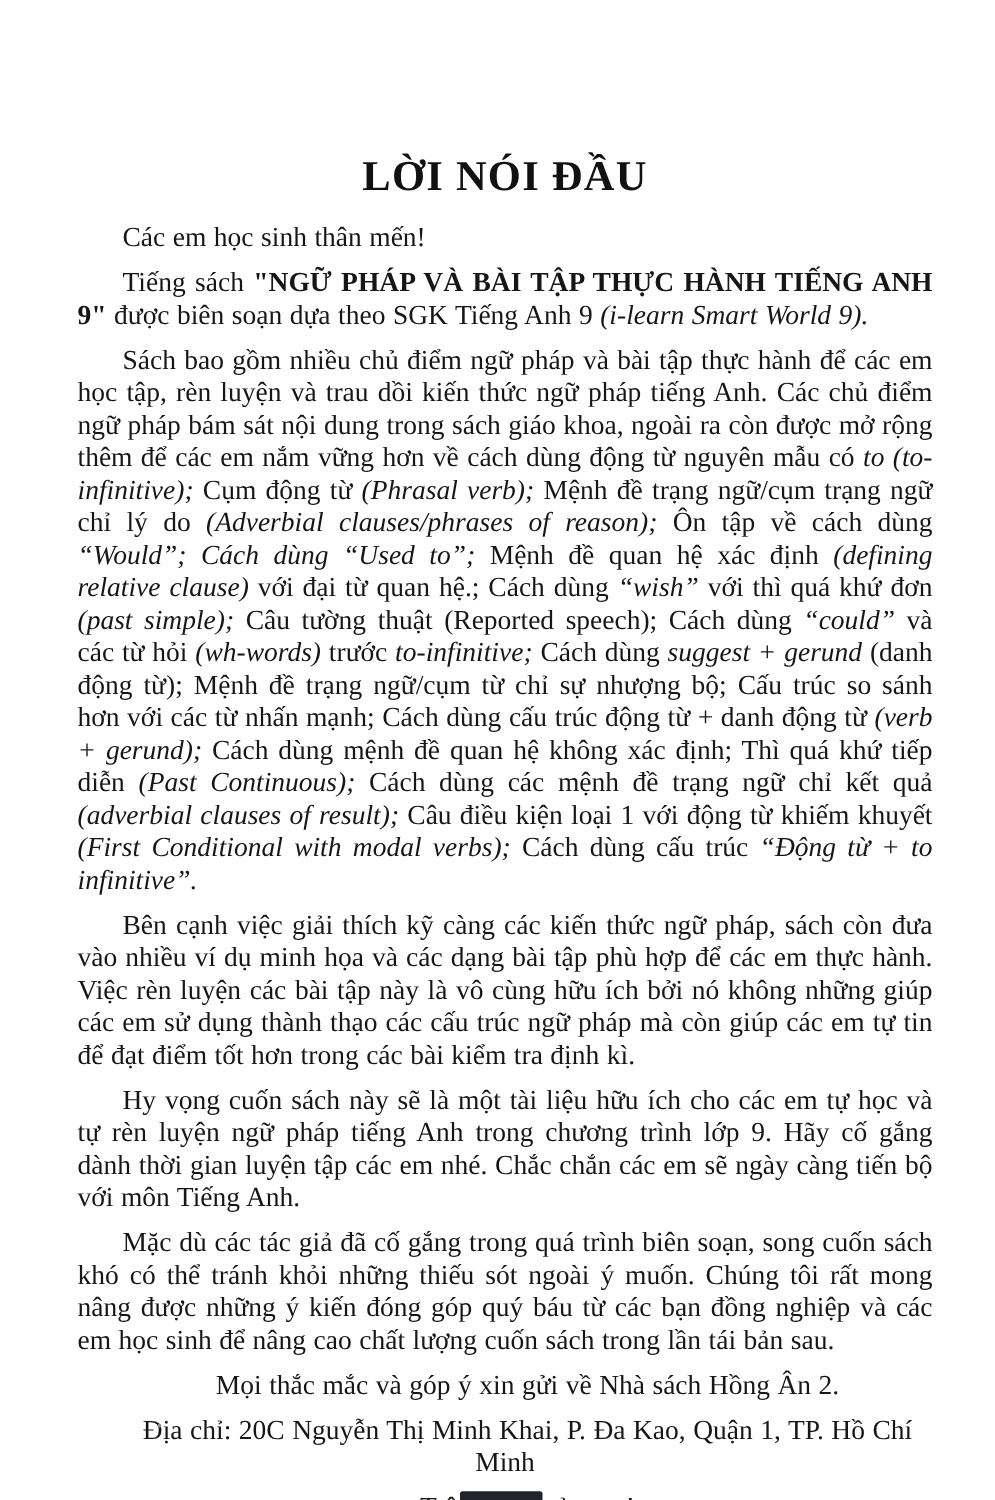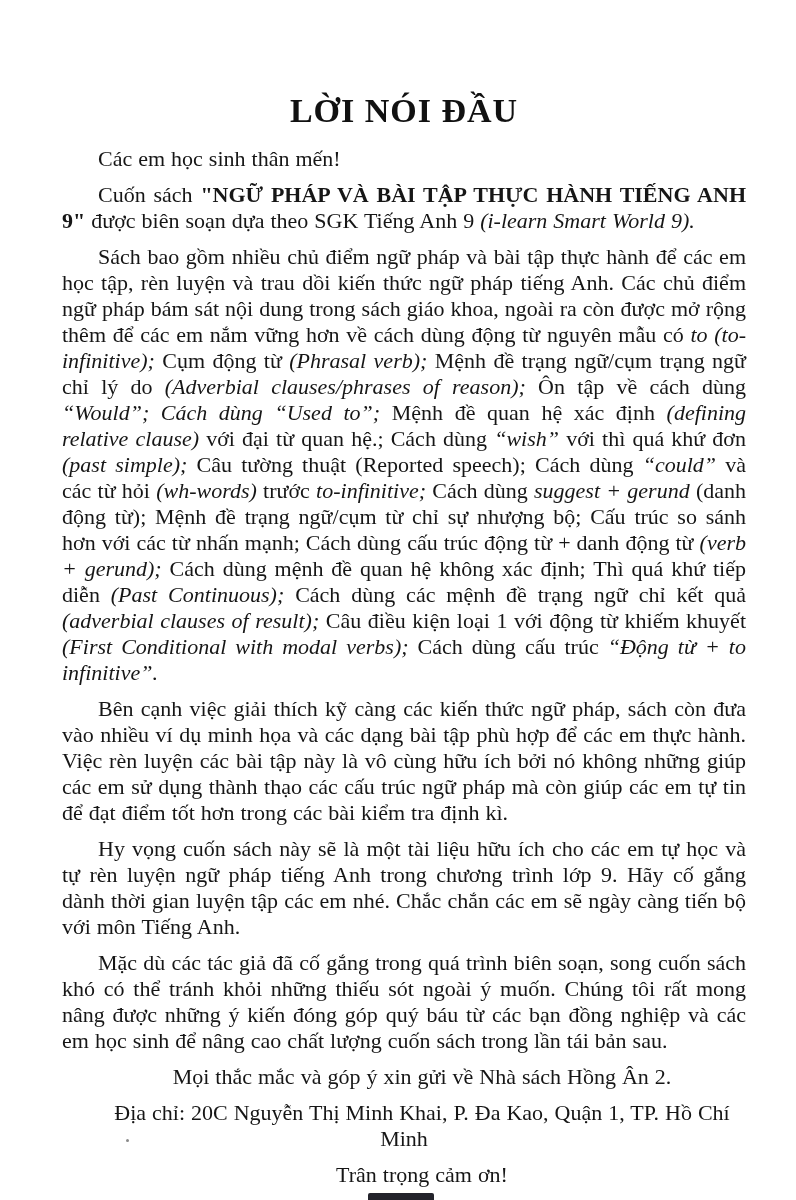--- a/index.html
+++ b/index.html
@@ -16,20 +16,21 @@
     inset: 0;
     padding: 92px 50px 0 62px;
   }
   .title {
     text-align: center;
     font-size: 34px;
     font-weight: bold;
     letter-spacing: 1px;
     margin-bottom: 16px;
     color: #111;
+    margin-top: 31px;
   }
   .body p {
     font-size: 22px;
     line-height: 26px;
     text-align: justify;
     text-indent: 36px;
     margin-bottom: 10px;
     word-spacing: 0.5px;
   }
   .body p.single { text-align: center; }
@@ -61,21 +62,21 @@
   }
 </style>
 </head>
 <body>
 
 <div class="page">
   <h1 class="title">LỜI NÓI ĐẦU</h1>
 
   <div class="body">
       <p><span>Các em học sinh thân mến!</span></p>
-      <p><span>Cuốn sách </span><span class="b">"NGỮ PHÁP VÀ BÀI TẬP THỰC HÀNH TIẾNG ANH 9"</span><span> được biên soạn dựa theo SGK Tiếng Anh 9 </span><span class="i">(i-learn Smart World 9).</span></p>
+      <p><span>Tiếng sách </span><span class="b">"NGỮ PHÁP VÀ BÀI TẬP THỰC HÀNH TIẾNG ANH 9"</span><span> được biên soạn dựa theo SGK Tiếng Anh 9 </span><span class="i">(i-learn Smart World 9).</span></p>
       <p><span>Sách bao gồm nhiều chủ điểm ngữ pháp và bài tập thực hành để các em học tập, rèn luyện và trau dồi kiến thức ngữ pháp tiếng Anh. Các chủ điểm ngữ pháp bám sát nội dung trong sách giáo khoa, ngoài ra còn được mở rộng thêm để các em nắm vững hơn về cách dùng động từ nguyên mẫu có </span><span class="i">to (to-infinitive);</span><span> Cụm động từ </span><span class="i">(Phrasal verb);</span><span> Mệnh đề trạng ngữ/cụm trạng ngữ chỉ lý do </span><span class="i">(Adverbial clauses/phrases of reason);</span><span> Ôn tập về cách dùng </span><span class="i">“Would”; Cách dùng “Used to”;</span><span> Mệnh đề quan hệ xác định </span><span class="i">(defining relative clause)</span><span> với đại từ quan hệ.; Cách dùng </span><span class="i">“wish”</span><span> với thì quá khứ đơn </span><span class="i">(past simple);</span><span> Câu tường thuật (Reported speech); Cách dùng </span><span class="i">“could”</span><span> và các từ hỏi </span><span class="i">(wh-words)</span><span> trước </span><span class="i">to-infinitive;</span><span> Cách dùng </span><span class="i">suggest + gerund</span><span> (danh động từ); Mệnh đề trạng ngữ/cụm từ chỉ sự nhượng bộ; Cấu trúc so sánh hơn với các từ nhấn mạnh; Cách dùng cấu trúc động từ + danh động từ </span><span class="i">(verb + gerund);</span><span> Cách dùng mệnh đề quan hệ không xác định; Thì quá khứ tiếp diễn </span><span class="i">(Past Continuous);</span><span> Cách dùng các mệnh đề trạng ngữ chỉ kết quả </span><span class="i">(adverbial clauses of result);</span><span> Câu điều kiện loại 1 với động từ khiếm khuyết </span><span class="i">(First Conditional with modal verbs);</span><span> Cách dùng cấu trúc </span><span class="i">“Động từ + to infinitive”.</span></p>
       <p><span>Bên cạnh việc giải thích kỹ càng các kiến thức ngữ pháp, sách còn đưa vào nhiều ví dụ minh họa và các dạng bài tập phù hợp để các em thực hành. Việc rèn luyện các bài tập này là vô cùng hữu ích bởi nó không những giúp các em sử dụng thành thạo các cấu trúc ngữ pháp mà còn giúp các em tự tin để đạt điểm tốt hơn trong các bài kiểm tra định kì.</span></p>
       <p><span>Hy vọng cuốn sách này sẽ là một tài liệu hữu ích cho các em tự học và tự rèn luyện ngữ pháp tiếng Anh trong chương trình lớp 9. Hãy cố gắng dành thời gian luyện tập các em nhé. Chắc chắn các em sẽ ngày càng tiến bộ với môn Tiếng Anh.</span></p>
       <p><span>Mặc dù các tác giả đã cố gắng trong quá trình biên soạn, song cuốn sách khó có thể tránh khỏi những thiếu sót ngoài ý muốn. Chúng tôi rất mong nâng được những ý kiến đóng góp quý báu từ các bạn đồng nghiệp và các em học sinh để nâng cao chất lượng cuốn sách trong lần tái bản sau.</span></p>
       <p class="single"><span>Mọi thắc mắc và góp ý xin gửi về Nhà sách Hồng Ân 2.</span></p>
       <p class="single"><span>Địa chỉ: 20C Nguyễn Thị Minh Khai, P. Đa Kao, Quận 1, TP. Hồ Chí Minh</span></p>
       <p class="single"><span>Trân trọng cảm ơn!</span></p>
       <p class="single"><span>Email: nhasachhongan@hotmail.com</span></p>
     </div>
 

